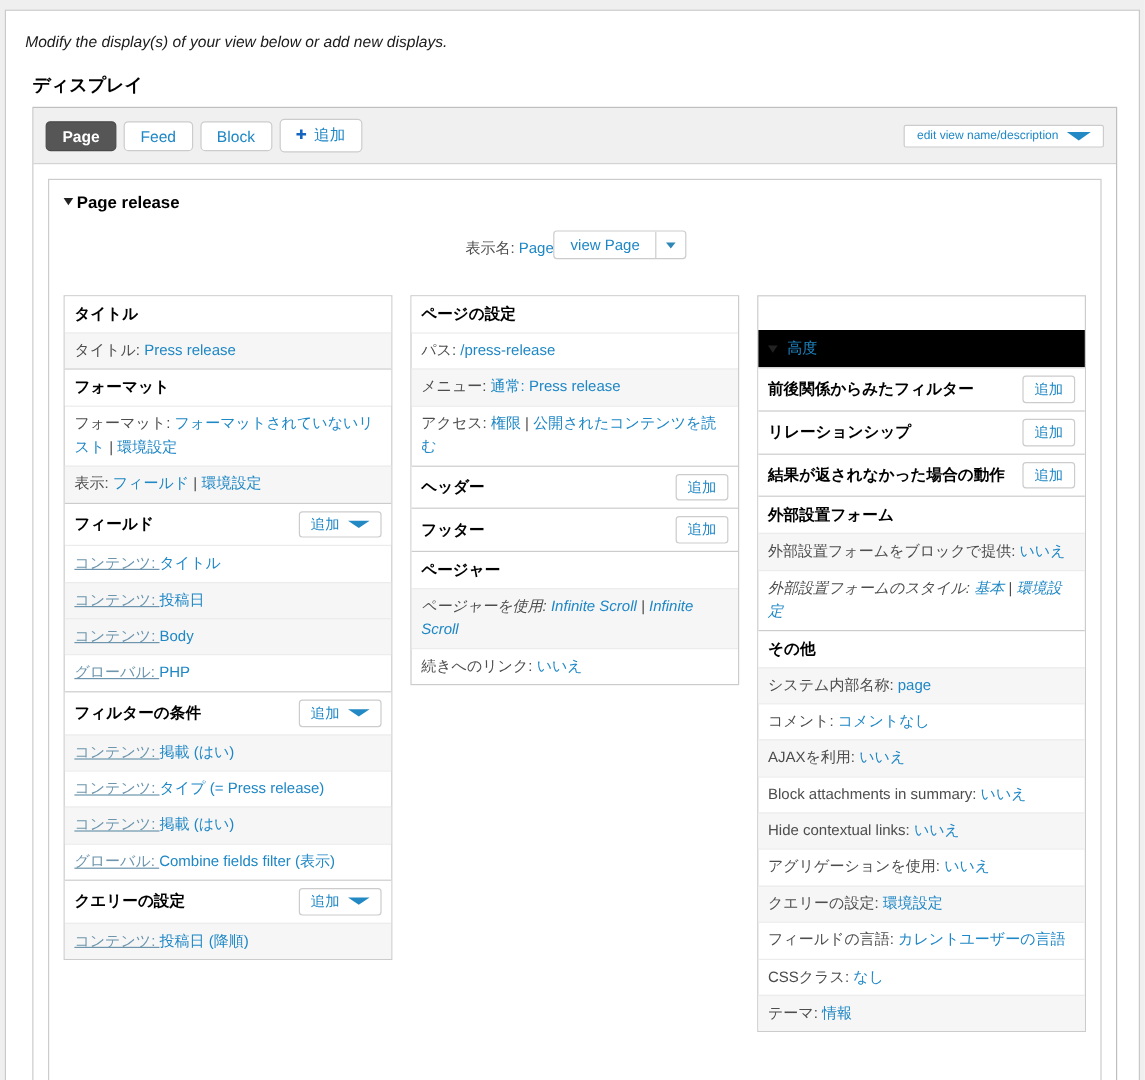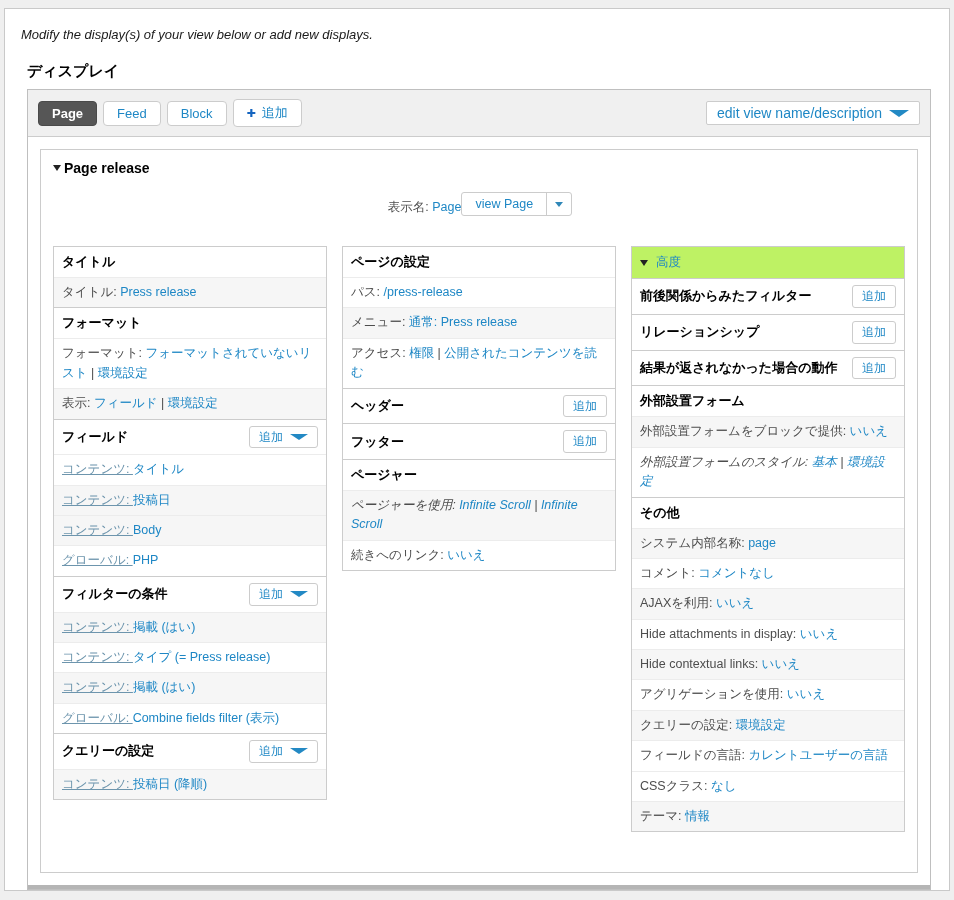--- a/index.html
+++ b/index.html
@@ -45,21 +45,21 @@
     background:#fff;border:1px solid #ccc;border-radius:4px;
     padding:4px 13px;font-size:13px;color:var(--link);cursor:pointer;
     font-family:inherit;
   }
   .tab-btn.active{background:#565656;border-color:#4a4a4a;color:#fff;font-weight:bold;}
   .plus-glyph{color:#1565c0;font-size:11px;font-weight:bold;line-height:1;}
   .edit-name-btn{
     margin-left:auto;
     display:inline-flex;align-items:center;gap:7px;
     background:#fff;border:1px solid #ccc;
-    padding:3px 10px;font-size:14px;color:var(--link);cursor:pointer;
+    padding:3px 10px;font-size:10px;color:var(--link);cursor:pointer;
     font-family:inherit;border-radius:2px;
   }
   .dd-arrow{width:0;height:0;border-left:10px solid transparent;border-right:10px solid transparent;border-top:7px solid #2389c4;display:inline-block;}
   .dd-arrow.sm{border-left-width:9px;border-right-width:9px;border-top-width:6px;}
   
   .display-area{padding:12px;background:#fff;}
   .details-panel{border:1px solid #ccc;background:#fff;padding:10px 12px 40px 12px;}
   .details-title{font-size:14px;font-weight:bold;color:#000;display:flex;align-items:center;cursor:pointer;}
   .tri{width:0;height:0;border-left:4px solid transparent;border-right:4px solid transparent;border-top:6px solid #222;display:inline-block;margin-right:3px;}
   .details-subrow{display:flex;align-items:flex-end;justify-content:center;margin:16px 0 30px 2px;}
@@ -84,21 +84,21 @@
   .col-box > :first-child{border-top:none;}
   .setting-row{
     padding:5px 8px;border-top:1px solid var(--row-border);
     color:var(--text);line-height:1.55;
   }
   .setting-row.shaded{background:var(--shade);}
   .setting-row.italic{font-style:italic;}
   .setting-row .muted{color:var(--muted-link);text-decoration:underline;}
   .advanced-row{
     display:flex;align-items:center;gap:5px;
-    padding:7px 8px;background:#bef264;cursor:pointer;min-height:28px;
+    padding:7px 8px;background:#000000;cursor:pointer;min-height:28px;margin-top:28px;
   }
   .add-btn{
     display:inline-flex;align-items:center;gap:7px;
     background:#fff;border:1px solid #ccc;border-radius:3px;
     padding:2px 9px;font-size:12px;color:var(--link);cursor:pointer;
     font-family:inherit;font-weight:normal;line-height:1.4;
   }
   
   .thick-divider{height:4px;background:#b5b5b5;}
 </style>
@@ -238,21 +238,21 @@
                 <span>外部設置フォーム</span>
               </div>
               <div class="setting-row shaded"><span>外部設置フォームをブロックで提供: </span><span class="lnk">いいえ</span></div>
               <div class="setting-row italic"><span>外部設置フォームのスタイル: </span><span class="lnk">基本</span><span> | </span><span class="lnk">環境設定</span></div>
               <div class="bucket-header">
                 <span>その他</span>
               </div>
               <div class="setting-row shaded"><span>システム内部名称: </span><span class="lnk">page</span></div>
               <div class="setting-row"><span>コメント: </span><span class="lnk">コメントなし</span></div>
               <div class="setting-row shaded"><span>AJAXを利用: </span><span class="lnk">いいえ</span></div>
-              <div class="setting-row"><span>Hide attachments in display: </span><span class="lnk">いいえ</span></div>
+              <div class="setting-row"><span>Block attachments in summary: </span><span class="lnk">いいえ</span></div>
               <div class="setting-row shaded"><span>Hide contextual links: </span><span class="lnk">いいえ</span></div>
               <div class="setting-row"><span>アグリゲーションを使用: </span><span class="lnk">いいえ</span></div>
               <div class="setting-row shaded"><span>クエリーの設定: </span><span class="lnk">環境設定</span></div>
               <div class="setting-row"><span>フィールドの言語: </span><span class="lnk">カレントユーザーの言語</span></div>
               <div class="setting-row"><span>CSSクラス: </span><span class="lnk">なし</span></div>
               <div class="setting-row shaded"><span>テーマ: </span><span class="lnk">情報</span></div>
             </div>
           </div>
       </div>
     </div>

